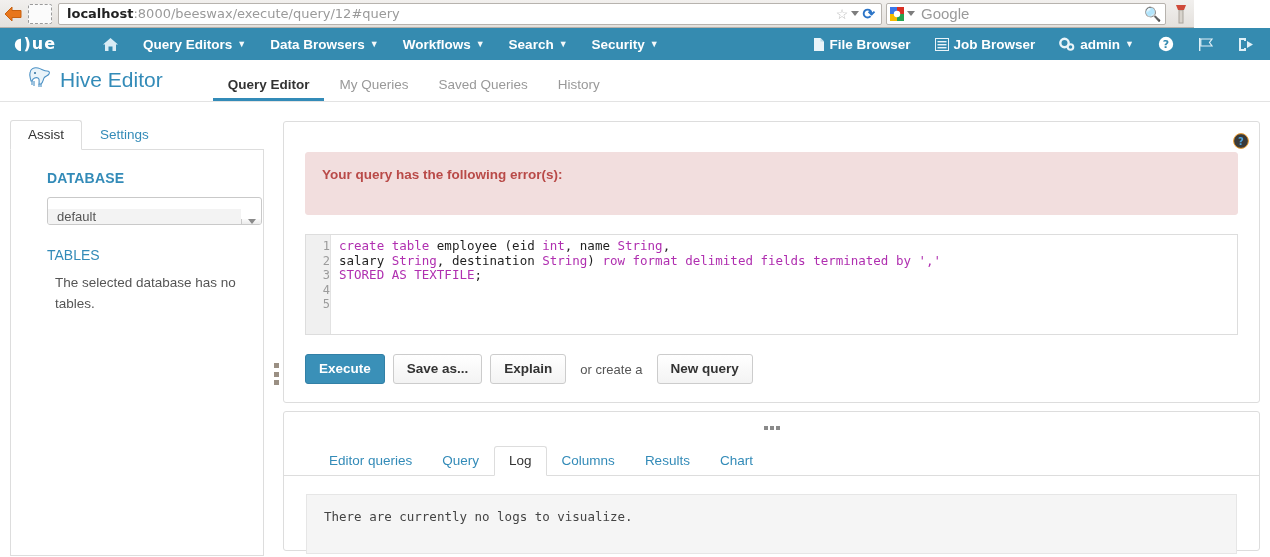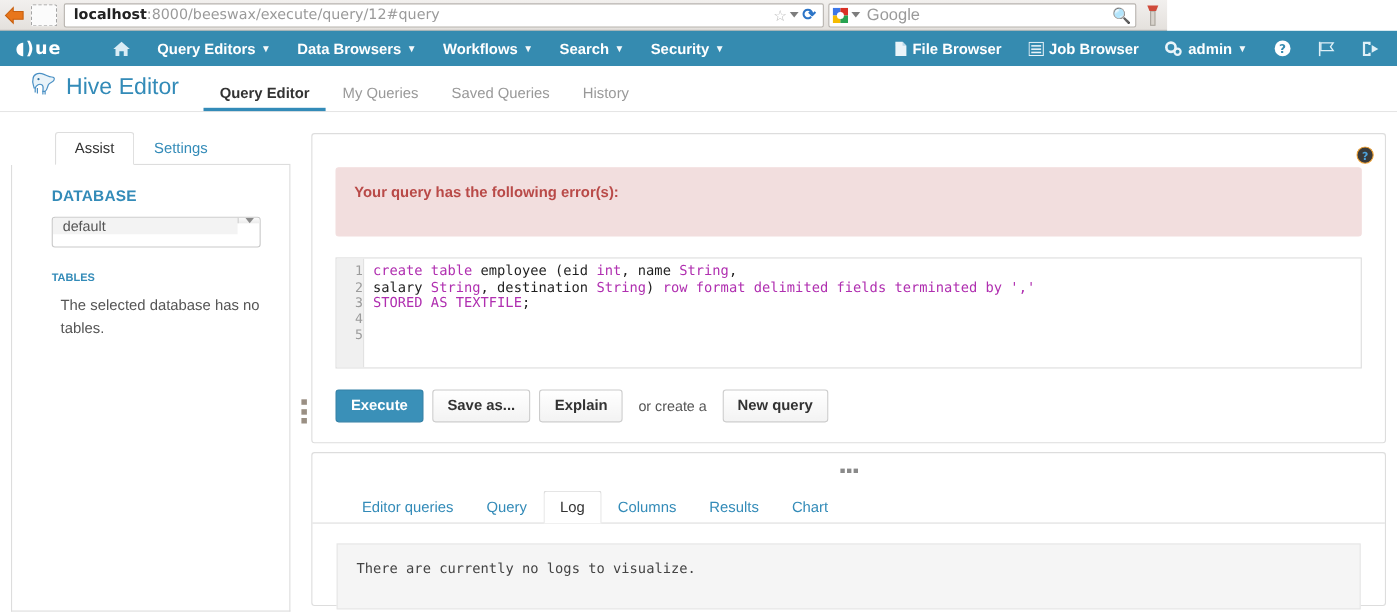--- a/index.html
+++ b/index.html
@@ -8,21 +8,21 @@
     width: 1270px; height: 557px;
     overflow: hidden;
     background: #ffffff;
     font-family: "Liberation Sans", sans-serif;
     font-size: 13px;
     color: #333;
   }
 
   
   .browser-bar {
-    position: absolute; left: 0; top: 0; width: 1061px; height: 28px;
+    position: absolute; left: 0; top: 0; width: 1194px; height: 28px;
     background: linear-gradient(#f2f0ee, #e4e1dd);
     border-bottom: 1px solid #b6b1ab;
     display: flex; align-items: center;
   }
   .back-arrow {
     width: 26px; height: 28px; display: flex; align-items: center; justify-content: center;
     flex: 0 0 auto;
   }
   .back-arrow svg { display:block; }
   .tab-stub {
@@ -68,69 +68,69 @@
   }
   .nav-item .chev { font-size: 9px; opacity: .95; }
   .nav-right { margin-left: auto; display: flex; align-items: center; }
   .nav-right .nav-item { font-weight: bold; }
   .home-icon svg, .nav-ic svg { display: block; }
 
   
   .app-header {
     position: absolute; left: 0; top: 60px; width: 1270px; height: 42px;
     background: #fff; border-bottom: 1px solid #e3e3e3;
-    display: flex; align-items: flex-end;
+    display: flex; align-items: flex-end; gap: 28px;
   }
   .app-title {
     display: flex; align-items: center; gap: 8px;
     margin-left: 26px; margin-bottom: 7px;
     color: #338bb8; font-size: 21px; font-weight: normal;
   }
   .app-tabs { display: flex; align-items: flex-end; margin-left: 22px; }
   .app-tab {
     padding: 0 15px 9px 15px; font-size: 13.5px; color: #999; white-space: nowrap;
   }
   .app-tab.active { color: #333; font-weight: bold; border-bottom: 3px solid #338bb8; padding-bottom: 6px; }
 
   
   .page-body { position: absolute; left: 0; top: 102px; width: 1270px; height: 455px; background: #fff; }
 
   
   .sidebar { position: absolute; left: 10px; top: 19px; width: 254px; }
-  .side-tabs { display: flex; align-items: flex-end; height: 29px; border-bottom: 1px solid #ddd; margin-left: 40px;}
+  .side-tabs { display: flex; align-items: flex-end; height: 29px; border-bottom: 1px solid #ddd;}
   .side-tab {
     padding: 6px 17px 6px 17px; font-size: 13.5px; color: #338bb8;
     border: 1px solid transparent; border-bottom: none; line-height: 16px;
   }
   .side-tab.active {
     color: #333; background: #fff; border-color: #ddd; border-bottom: 1px solid #fff;
     margin-bottom: -1px; border-radius: 3px 3px 0 0;
   }
   .side-panel { border: 1px solid #ddd; border-top: none; background: #fff; height: 406px; position: relative; padding-left: 17px; }
   .side-section-title {
     color: #338bb8; font-size: 14px; font-weight: bold; letter-spacing: .2px;
     padding: 20px 0 0 19px;
   }
   .db-select-wrap { padding: 11px 19px 0 19px; }
   .db-select {
-    display: flex; align-items: flex-start; height: 28px; width: 190px;
+    display: flex; align-items: flex-end; height: 28px; width: 215px;
     border: 1px solid #c9c9c9; border-radius: 3px; background: #fff; overflow: hidden;
   }
   .db-select .val {
     flex: 1 1 auto; display: flex; align-items: center; padding-left: 9px;
     font-size: 13px; color: #555; background: #f3f3f3;
   }
   .db-select .arrow {
     width: 20px; border-left: 1px solid #c9c9c9;
     background: linear-gradient(#fbfbfb,#ebebeb);
     display: flex; align-items: center; justify-content: center;
   }
   .db-select .arrow i { width:0;height:0;border-left:4px solid transparent;border-right:4px solid transparent;
      border-top:5px solid #8a8a8a; display:block; }
-  .tables-title { color: #338bb8; font-size: 10px; font-weight: bold; padding: 22px 0 0 19px; }
+  .tables-title { color: #338bb8; font-size: 14px; font-weight: normal; padding: 22px 0 0 19px; }
   .tables-empty { color: #555; font-size: 13.5px; padding: 9px 19px 0 27px; line-height: 21px; }
   .side-drag {
     position: absolute; right: -16px; top: 213px; width: 5px; height: 22px;
     display: flex; flex-direction: column; justify-content: space-between;
   }
   .side-drag span { display: block; width: 5px; height: 5px; background: #9a8f83; }
 
   
   .main-col { position: absolute; left: 283px; top: 19px; width: 977px; }
   .card {

